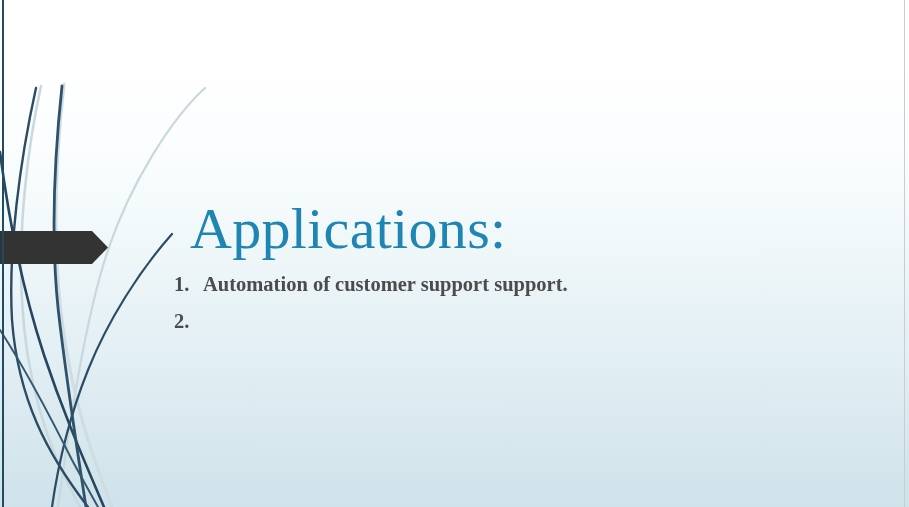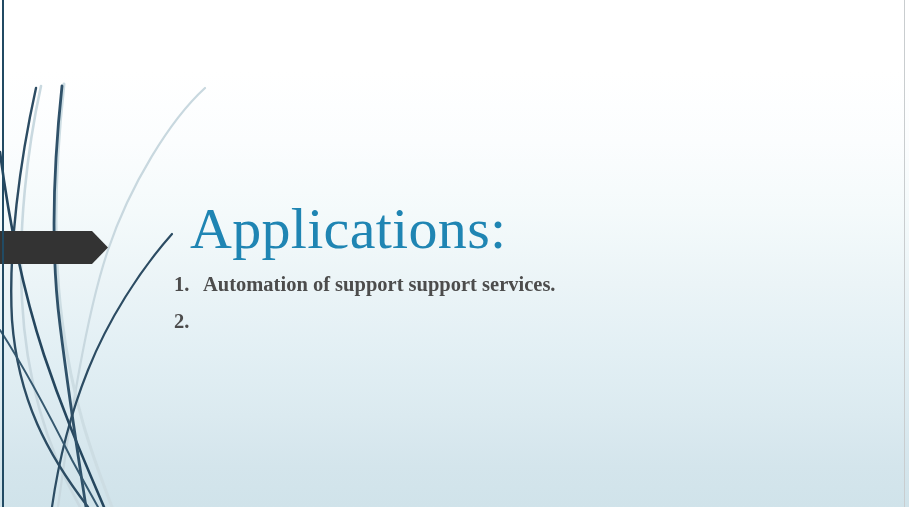--- a/index.html
+++ b/index.html
@@ -130,21 +130,21 @@
 
   <div id="left-rule"></div>
   <div id="right-rule"></div>
 
   <h1 id="title">Applications:</h1>
 
   <div id="body-list">
 
     <div class="list-item">
       <span class="list-marker">1.</span>
-      <span class="list-text">Automation of support support services.</span>
+      <span class="list-text">Automation of customer support support.</span>
     </div>
 
     <div class="list-item">
       <span class="list-marker">2.</span>
     </div>
 
   </div>
 
 </div>
 

